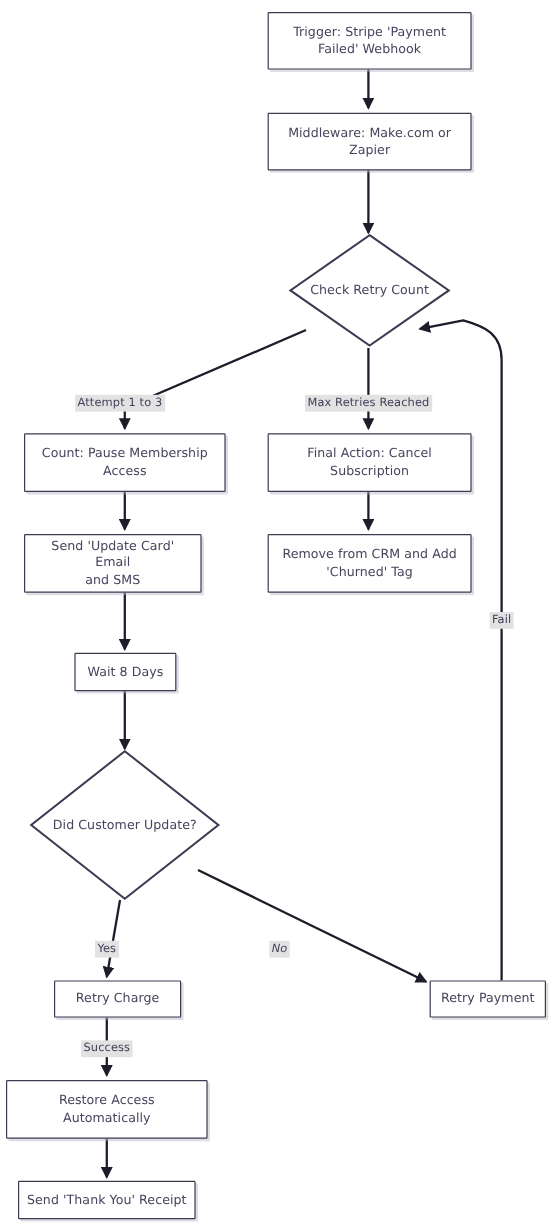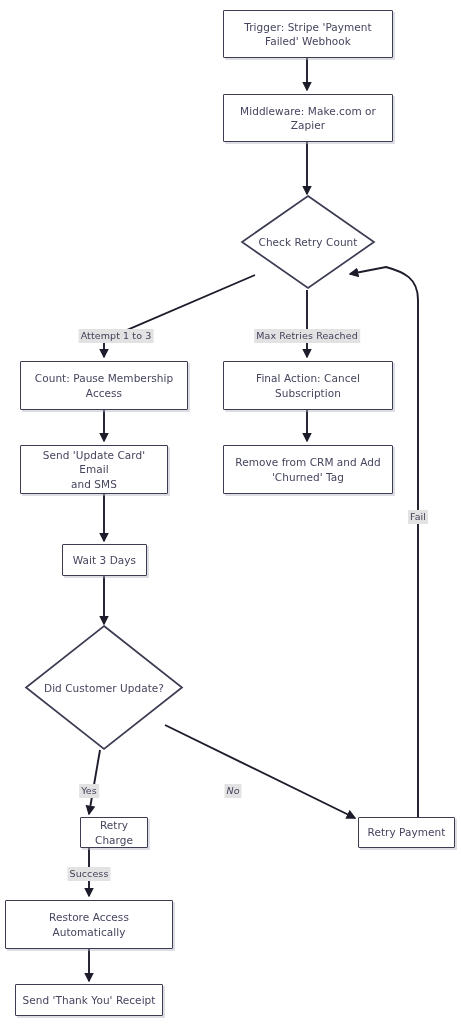--- a/index.html
+++ b/index.html
@@ -119,21 +119,21 @@
     </div>
   </div>
 
   <div class="node diamond" style="left:240px; top:194px; width:136px; height:96px;">
     <svg class="diamond-shape" viewBox="0 0 136 96" preserveAspectRatio="none">
       <polygon points="68,2 134,48 68,94 2,48" fill="#ffffff" stroke="#3b3b52" stroke-width="1.7"></polygon>
     </svg>
     <span class="diamond-label">Check Retry Count</span>
   </div>
 
-  <div class="edge-label" style="left:116px; top:336px;">Attempt 1 to 3</div>
+  <div class="edge-label" style="left:100px; top:336px;">Attempt 1 to 3</div>
 
   <div class="edge-label" style="left:307px; top:336px;">Max Retries Reached</div>
 
   <div class="node box" style="left:20px; top:361px; width:168px; height:49px;">
     <div>
       <span>Count: Pause Membership</span><br>
       <span>Access</span>
     </div>
   </div>
 
@@ -154,35 +154,35 @@
   <div class="node box" style="left:223px; top:445px; width:170px; height:49px;">
     <div>
       <span>Remove from CRM and Add</span><br>
       <span>'Churned' Tag</span>
     </div>
   </div>
 
   <div class="edge-label" style="left:418px; top:517px;">Fail</div>
 
   <div class="node box" style="left:62px; top:544px; width:85px; height:32px;">
-    <span>Wait 3 Days</span>
+    <span>Wait 8 Days</span>
   </div>
 
   <div class="node diamond" style="left:24px; top:624px; width:160px; height:127px;">
     <svg class="diamond-shape" viewBox="0 0 160 127" preserveAspectRatio="none">
       <polygon points="80,2 158,63.5 80,125 2,63.5" fill="#ffffff" stroke="#3b3b52" stroke-width="1.7"></polygon>
     </svg>
     <span class="diamond-label">Did Customer Update?</span>
   </div>
 
   <div class="edge-label" style="left:89px; top:791px;">Yes</div>
 
   <div class="edge-label" style="left:233px; top:791px;font-style:italic;">No</div>
 
-  <div class="node box" style="left:45px; top:817px; width:68px; height:31px;margin-left:35px;">
+  <div class="node box" style="left:45px; top:817px; width:106px; height:31px;">
     <span>Retry Charge</span>
   </div>
 
   <div class="node box" style="left:358px; top:817px; width:97px; height:31px;">
     <span>Retry Payment</span>
   </div>
 
   <div class="edge-label" style="left:89px; top:874px;">Success</div>
 
   <div class="node box" style="left:5px; top:900px; width:168px; height:49px;">

